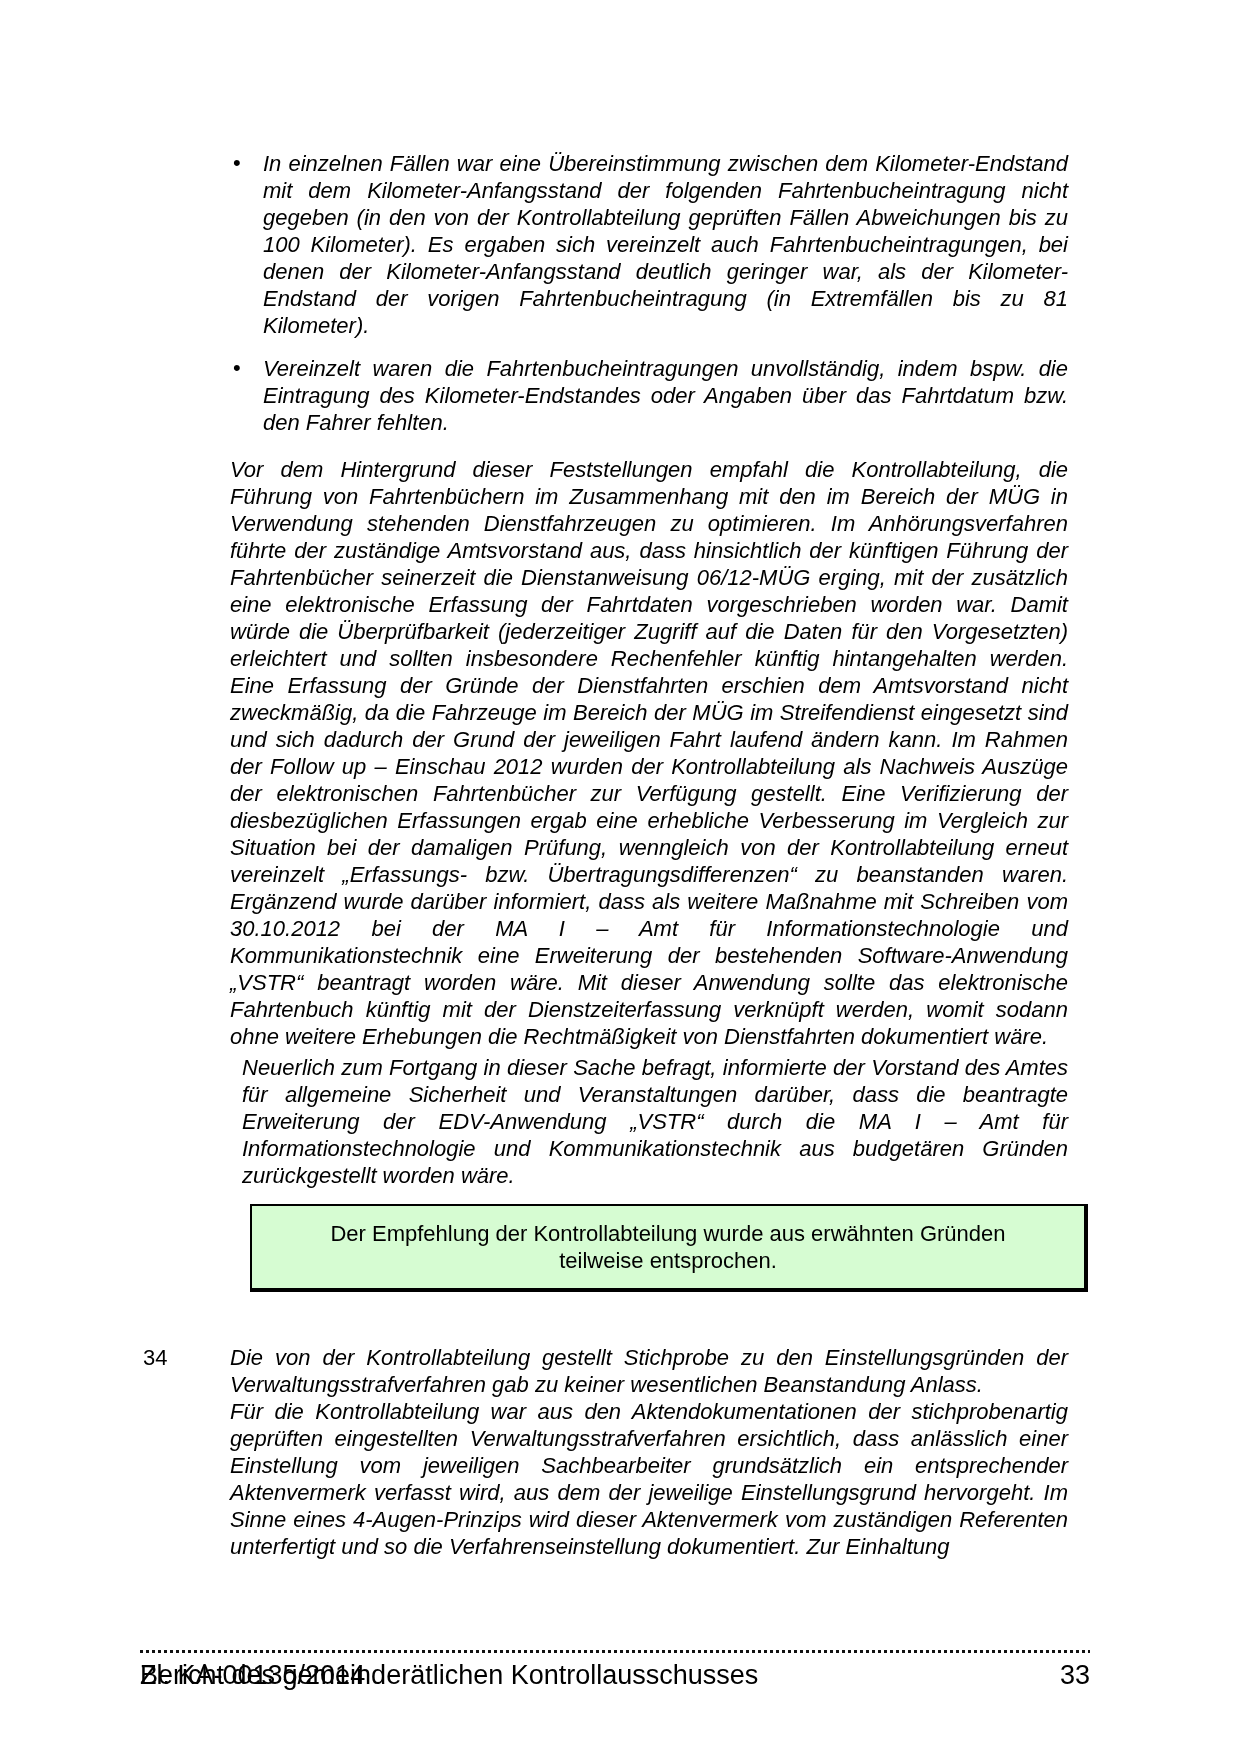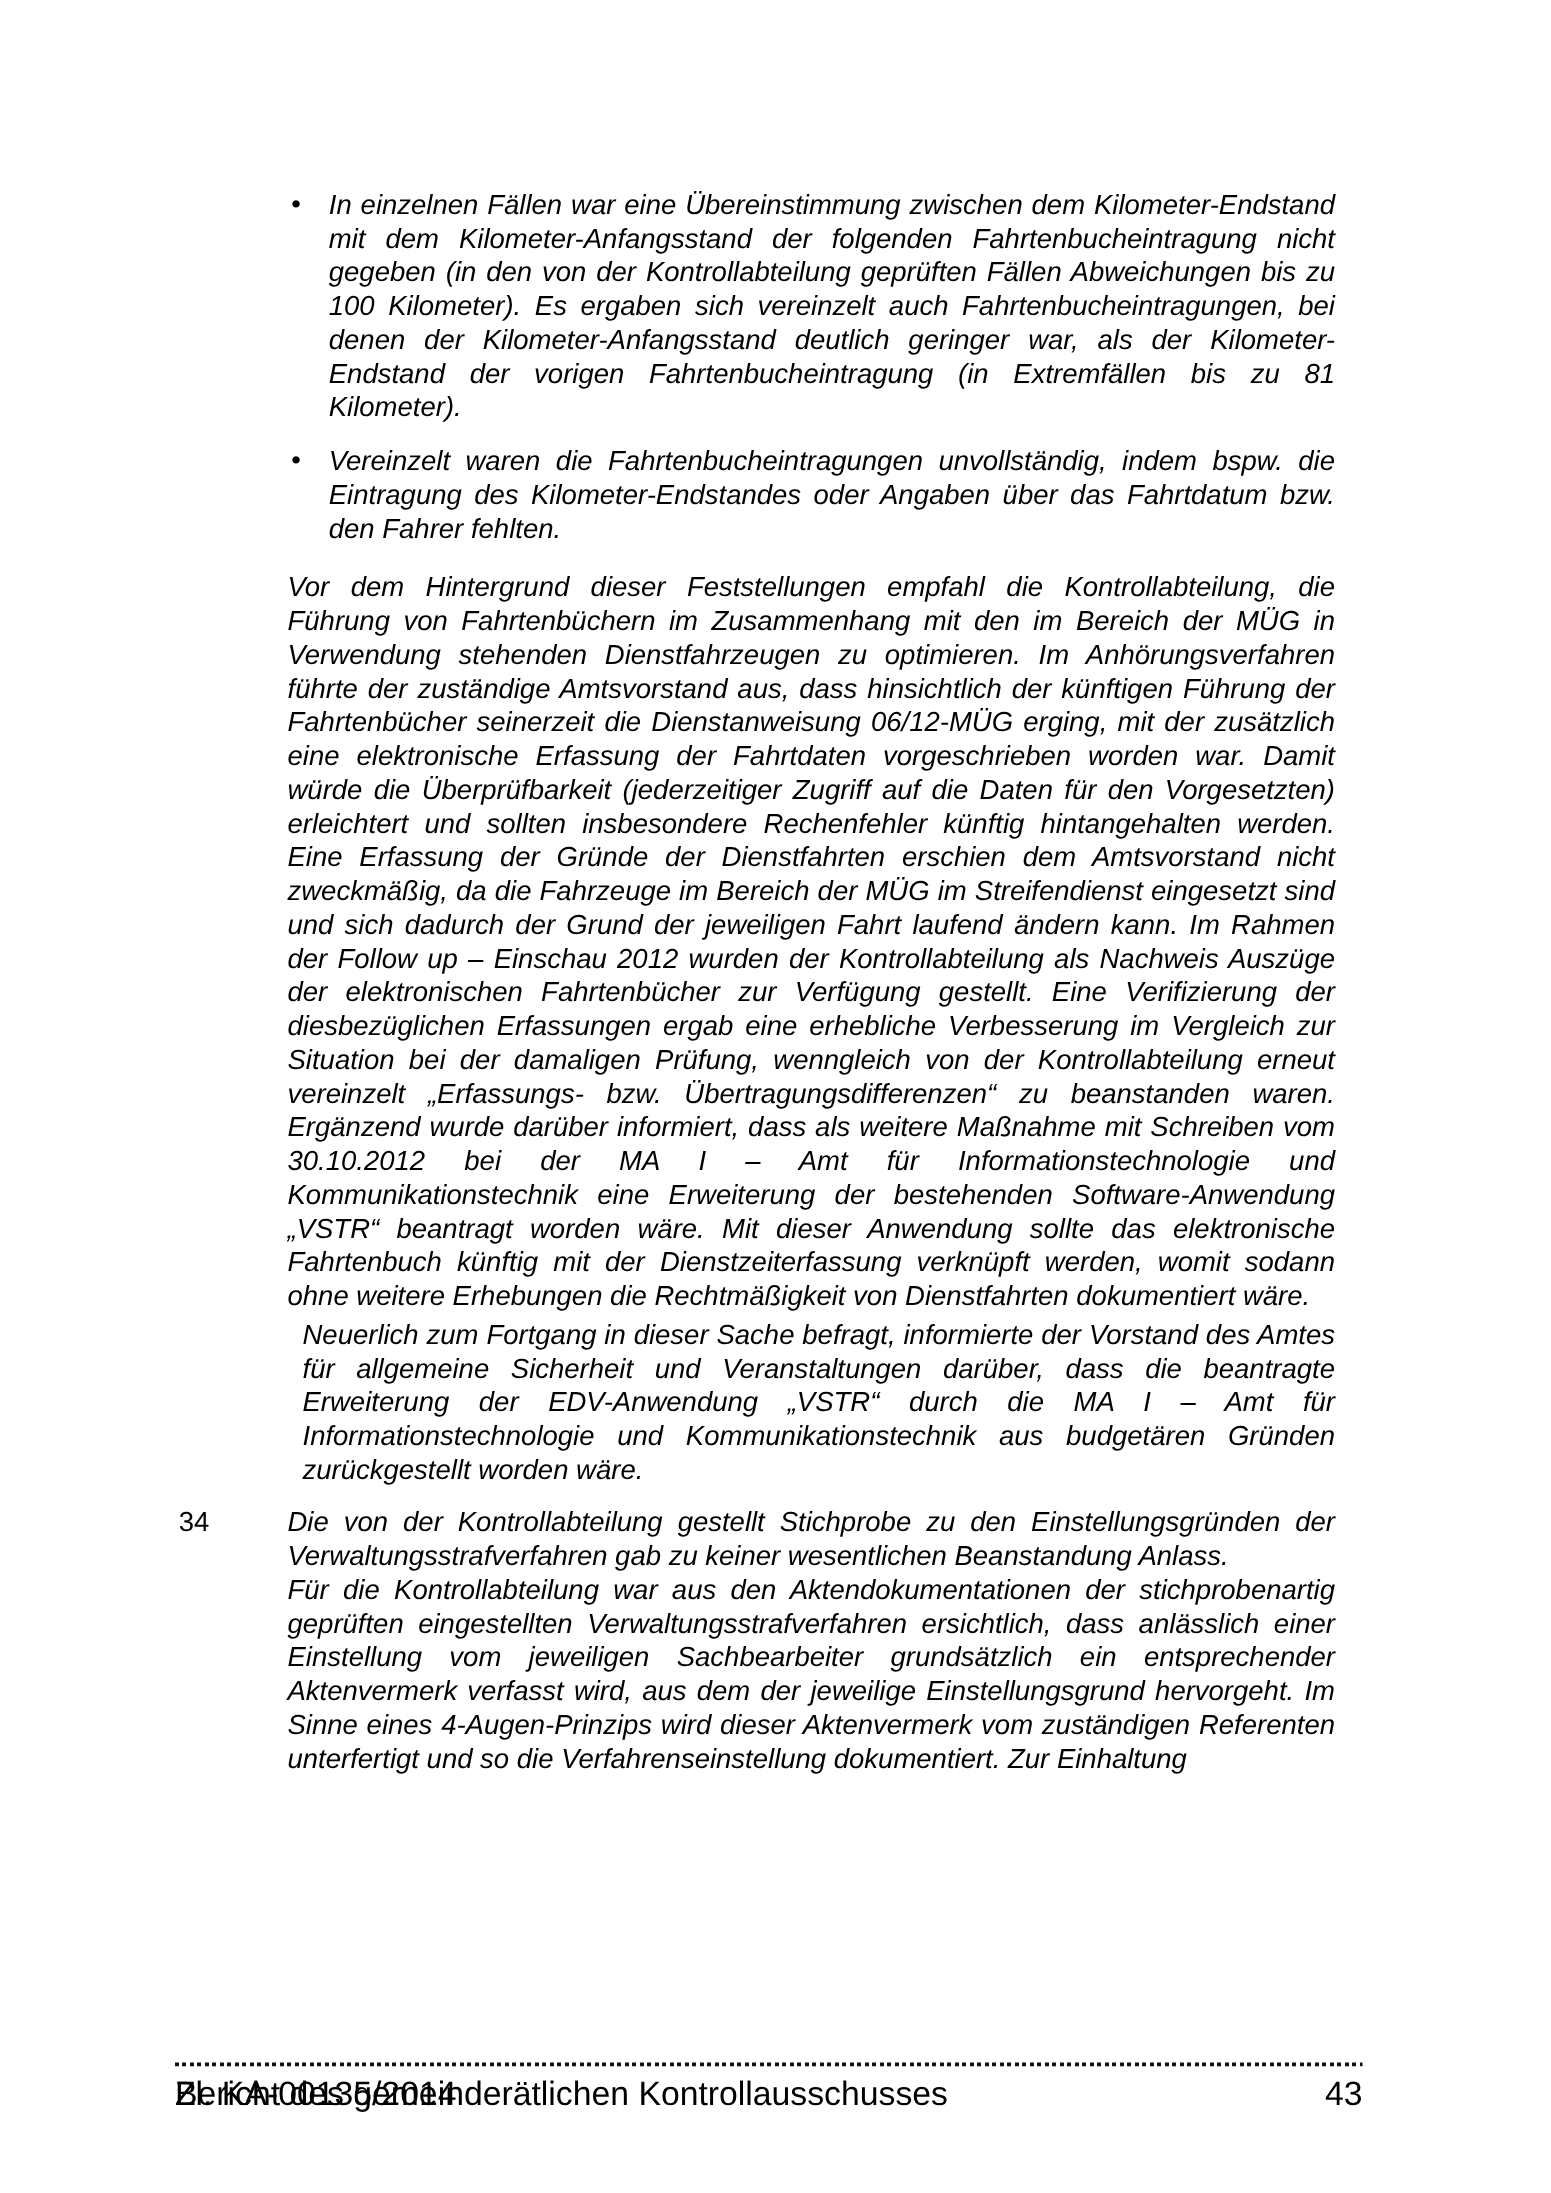--- a/index.html
+++ b/index.html
@@ -68,30 +68,33 @@
 
   <div class="bullet-item gap-b">
     <span class="bullet-marker">•</span>
     <p>Vereinzelt waren die Fahrtenbucheintragungen unvollständig, indem bspw. die Eintragung des Kilometer-Endstandes oder Angaben über das Fahrtdatum bzw. den Fahrer fehlten.</p>
   </div>
 
   <p class="gap-c">Vor dem Hintergrund dieser Feststellungen empfahl die Kontrollabteilung, die Führung von Fahrtenbüchern im Zusammenhang mit den im Bereich der MÜG in Verwendung stehenden Dienstfahrzeugen zu optimieren. Im Anhörungsverfahren führte der zuständige Amtsvorstand aus, dass hinsichtlich der künftigen Führung der Fahrtenbücher seinerzeit die Dienstanweisung 06/12-MÜG erging, mit der zusätzlich eine elektronische Erfassung der Fahrtdaten vorgeschrieben worden war. Damit würde die Überprüfbarkeit (jederzeitiger Zugriff auf die Daten für den Vorgesetzten) erleichtert und sollten insbesondere Rechenfehler künftig hintangehalten werden. Eine Erfassung der Gründe der Dienstfahrten erschien dem Amtsvorstand nicht zweckmäßig, da die Fahrzeuge im Bereich der MÜG im Streifendienst eingesetzt sind und sich dadurch der Grund der jeweiligen Fahrt laufend ändern kann. Im Rahmen der Follow up – Einschau 2012 wurden der Kontrollabteilung als Nachweis Auszüge der elektronischen Fahrtenbücher zur Verfügung gestellt. Eine Verifizierung der diesbezüglichen Erfassungen ergab eine erhebliche Verbesserung im Vergleich zur Situation bei der damaligen Prüfung, wenngleich von der Kontrollabteilung erneut vereinzelt „Erfassungs- bzw. Übertragungsdifferenzen“ zu beanstanden waren. Ergänzend wurde darüber informiert, dass als weitere Maßnahme mit Schreiben vom 30.10.2012 bei der MA I – Amt für Informationstechnologie und Kommunikationstechnik eine Erweiterung der bestehenden Software-Anwendung „VSTR“ beantragt worden wäre. Mit dieser Anwendung sollte das elektronische Fahrtenbuch künftig mit der Dienstzeiterfassung verknüpft werden, womit sodann ohne weitere Erhebungen die Rechtmäßigkeit von Dienstfahrten dokumentiert wäre.</p>
 
   <p class="gap-d">Neuerlich zum Fortgang in dieser Sache befragt, informierte der Vorstand des Amtes für allgemeine Sicherheit und Veranstaltungen darüber, dass die beantragte Erweiterung der EDV-Anwendung „VSTR“ durch die MA I – Amt für Informationstechnologie und Kommunikationstechnik aus budgetären Gründen zurückgestellt worden wäre.</p>
 
+  <div class="rec-box">
+    <div class="rec-box-text">Der Empfehlung der Kontrollabteilung wurde aus erwähnten Gründen teilweise entsprochen.</div>
+  </div>
 
   <div class="section-row">
     <span class="section-number">34</span>
     <p>Die von der Kontrollabteilung gestellt Stichprobe zu den Einstellungsgründen der Verwaltungsstrafverfahren gab zu keiner wesentlichen Beanstandung Anlass.</p>
   </div>
 
   <p>Für die Kontrollabteilung war aus den Aktendokumentationen der stichprobenartig geprüften eingestellten Verwaltungsstrafverfahren ersichtlich, dass anlässlich einer Einstellung vom jeweiligen Sachbearbeiter grundsätzlich ein entsprechender Aktenvermerk verfasst wird, aus dem der jeweilige Einstellungsgrund hervorgeht. Im Sinne eines 4-Augen-Prinzips wird dieser Aktenvermerk vom zuständigen Referenten unterfertigt und so die Verfahrenseinstellung dokumentiert. Zur Einhaltung</p>
 
 </main>
 
 <footer class="page-footer">
   <div class="dotted-rule"></div>
   <div class="footer-row">
     <span>Zl. KA-00135/2014</span>
     <span class="footer-title">Bericht des gemeinderätlichen Kontrollausschusses</span>
-    <span>43</span>
+    <span>33</span>
   </div>
 </footer>
 
 </body></html>

